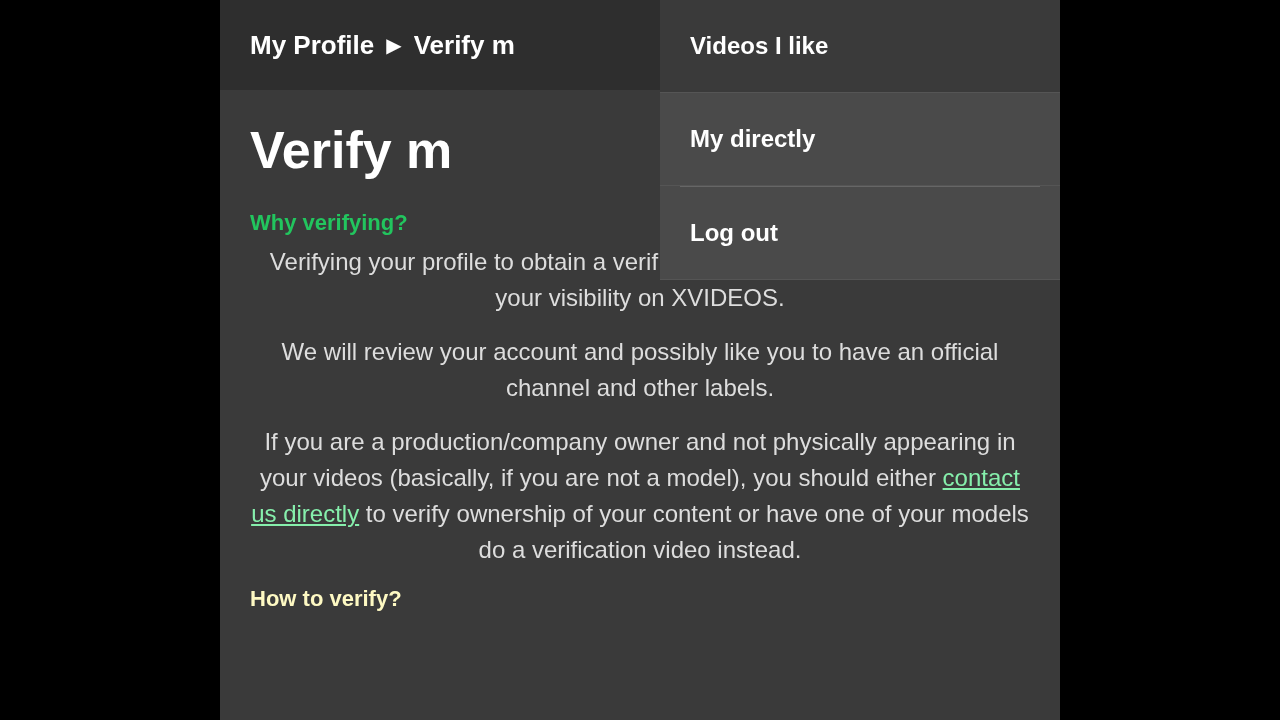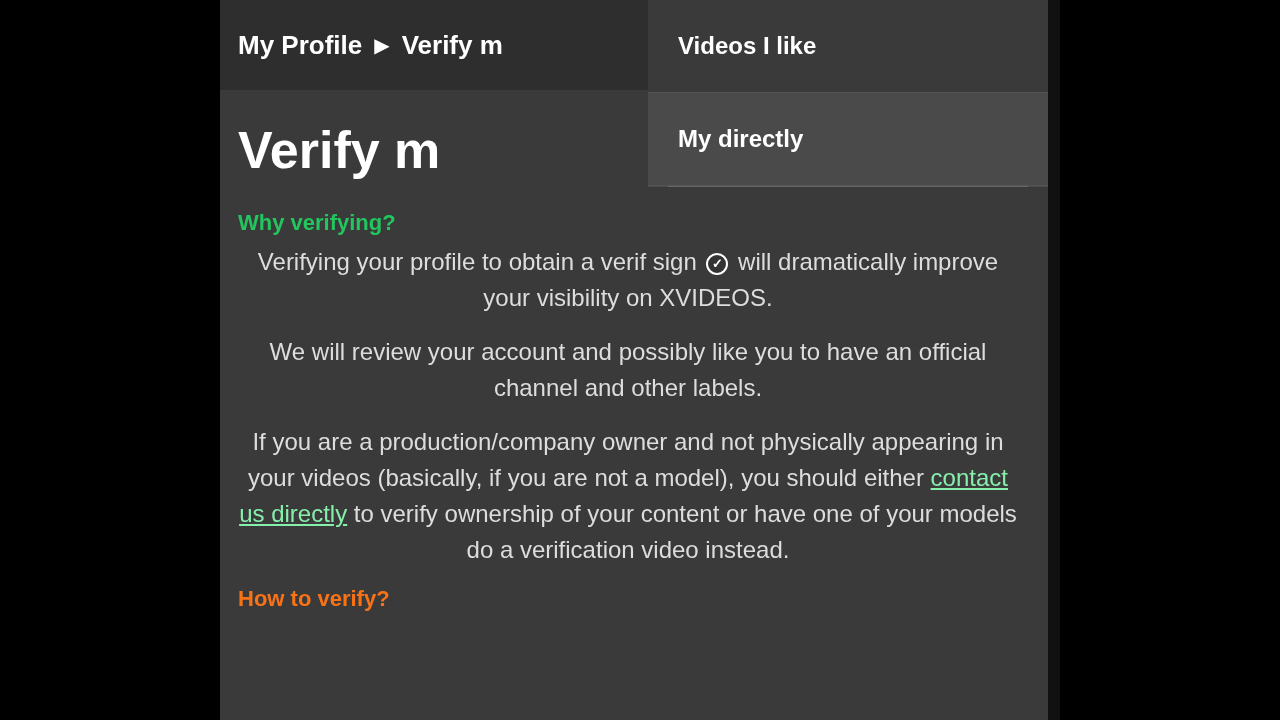--- a/index.html
+++ b/index.html
@@ -24,21 +24,21 @@
       position: absolute;
       right: 0; top: 0;
       width: 220px; height: 720px;
       background: #000;
       z-index: 10;
     }
 
     
     .main-content {
       position: absolute;
-      left: 208px;
+      left: 220px;
       top: 0;
       width: 840px;
       height: 720px;
       background: #3a3a3a;
       overflow: hidden;
     }
 
     
     .header {
       width: 100%;
@@ -161,21 +161,21 @@
     }
 
     .contact-link {
       color: #86efac;
       text-decoration: underline;
     }
 
     .how-to-heading {
       font-size: 22px;
       font-weight: bold;
-      color: #f97316;
+      color: #fef9c3;
       margin-top: 10px;
     }
   </style>
 </head>
 <body>
 
 <div class="black-bar-left"></div>
 <div class="black-bar-right"></div>
 
 <div class="main-content">
@@ -188,20 +188,23 @@
     </div>
 
     <div class="dropdown-menu">
       <div class="dropdown-item active">
         <span>Videos I like</span>
       </div>
       <div class="dropdown-item">
         <span>My directly</span>
       </div>
       <div class="dropdown-divider"></div>
+      <div class="dropdown-item">
+        <span>Log out</span>
+      </div>
     </div>
   </div>
 
   <div class="page-content">
     <h1 class="page-title">Verify m</h1>
 
     <p class="section-heading">Why verifying?</p>
 
     <p class="section-text">
       Verifying your profile to obtain a verif sign

